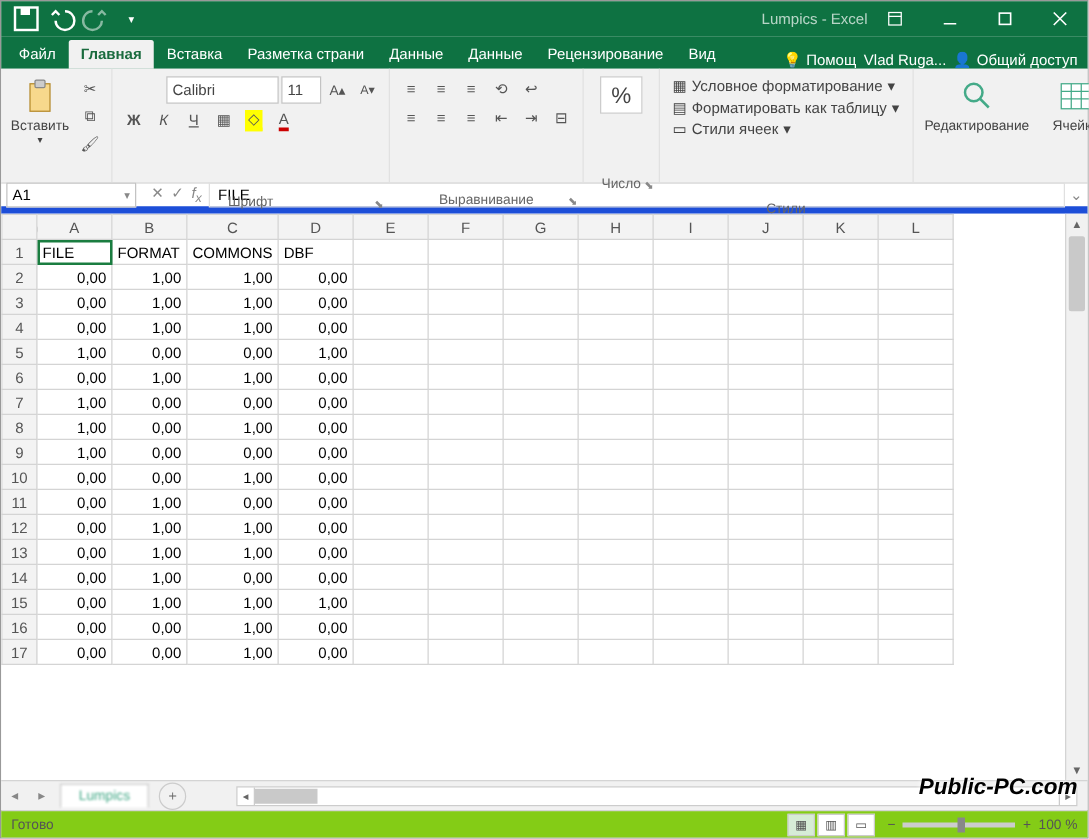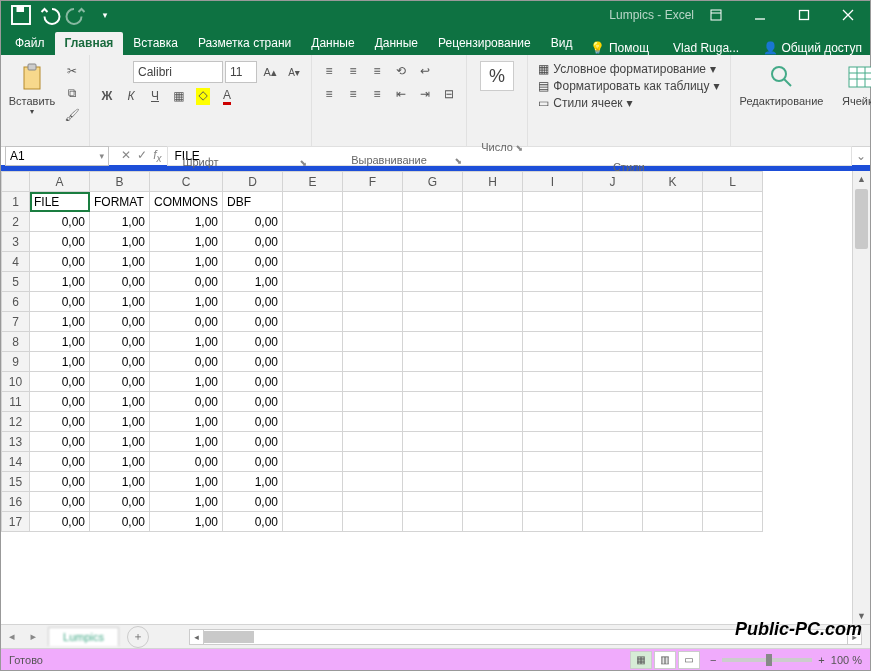--- a/index.html
+++ b/index.html
@@ -9,21 +9,21 @@
 .titlebar .qat { display: flex; align-items: center; gap: 4px; padding: 0 8px; }
 .titlebar .qat .tbtn { width: 24px; height: 24px; display: flex; align-items: center; justify-content: center; cursor: pointer; }
 .titlebar .title { flex: 1; text-align: right; opacity: .7; }
 .titlebar .winbtns { display: flex; }
 .titlebar .winbtns .wbtn { width: 44px; height: 28px; display: flex; align-items: center; justify-content: center; cursor: pointer; }
 .tabs { height: 26px; background: #0e7242; display: flex; align-items: flex-end; color: #fff; font-size: 12px; padding-left: 4px; }
 .tabs .tab { padding: 4px 10px 5px; cursor: pointer; border-top-left-radius: 2px; border-top-right-radius: 2px; white-space: nowrap; }
 .tabs .tab.active { background: #f1f1f1; color: #1a6b3e; font-weight: 700; }
 .tabs .tab.file { color: #fff; }
 .tabs .spacer { flex: 1; }
-.tabs .rightinfo { display: flex; align-items: center; padding-right: 8px; gap: 24px; font-size: 12px; }
+.tabs .rightinfo { display: flex; align-items: center; padding-right: 8px; gap: 6px; font-size: 12px; }
 .tabs .rightinfo span { white-space: nowrap; }
 .ribbon { height: 92px; background: #f1f1f1; border-bottom: 1px solid #d4d4d4; display: flex; font-size: 12px; color: #444; }
 .group { border-right: 1px solid #e1e1e1; display: flex; flex-direction: column; padding: 4px 6px 0; }
 .group .controls { flex: 1; display: flex; align-items: flex-start; gap: 4px; }
 .group .label { text-align: center; font-size: 11px; color: #666; padding: 2px 0 2px; position: relative; margin-top: 48px; }
 .group .label .expand { position: absolute; right: -2px; bottom: 2px; font-size: 9px; color: #888; }
 .bigbtn { display: flex; flex-direction: column; align-items: center; justify-content: flex-start; width: 50px; height: 68px; padding-top: 2px; cursor: pointer; font-size: 11px; text-align: center; }
 .bigbtn .ico { width: 32px; height: 32px; margin-bottom: 2px; display: flex; align-items: center; justify-content: center; }
 .smallcol { display: flex; flex-direction: column; gap: 2px; padding-top: 2px; }
 .smallbtn { width: 22px; height: 20px; display: flex; align-items: center; justify-content: center; cursor: pointer; font-size: 12px; color: #555; }
@@ -61,21 +61,21 @@
 .vscroll .arrow.down { bottom: 0; }
 .sheettabs { height: 24px; border-top: 1px solid #d4d4d4; background: #f1f1f1; display: flex; align-items: center; font-size: 11px; }
 .sheettabs .nav { padding: 0 8px; color: #888; cursor: pointer; }
 .sheettabs .stab { padding: 3px 14px; background: #fff; border: 1px solid #ccc; border-bottom: none; margin-left: 4px; cursor: pointer; filter: blur(1px); color: #4a8; }
 .sheettabs .addtab { width: 22px; height: 22px; border: 1px solid #ccc; border-radius: 50%; display: flex; align-items: center; justify-content: center; margin-left: 8px; cursor: pointer; color: #666; }
 .sheettabs .hscroll { flex: 1; margin: 0 8px 0 40px; height: 16px; background: #fff; border: 1px solid #ccc; position: relative; }
 .sheettabs .hscroll .hthumb { position: absolute; left: 14px; top: 1px; bottom: 1px; width: 50px; background: #c9c9c9; }
 .sheettabs .hscroll .harrow { position: absolute; top: 0; bottom: 0; width: 14px; display: flex; align-items: center; justify-content: center; font-size: 9px; color: #666; }
 .sheettabs .hscroll .harrow.l { left: 0; border-right: 1px solid #ccc; }
 .sheettabs .hscroll .harrow.r { right: 0; border-left: 1px solid #ccc; }
-.statusbar { height: 22px; background: #f0abfc; border-top: 1px solid #d4d4d4; display: flex; align-items: center; font-size: 11px; color: #555; padding: 0 8px; }
+.statusbar { height: 22px; background: #84cc16; border-top: 1px solid #d4d4d4; display: flex; align-items: center; font-size: 11px; color: #555; padding: 0 8px; }
 .statusbar .viewbtns { display: flex; gap: 2px; margin-left: auto; margin-right: 10px; }
 .statusbar .viewbtns .vb { width: 22px; height: 18px; border: 1px solid #ccc; display: flex; align-items: center; justify-content: center; cursor: pointer; background: #fff; font-size: 10px; }
 .statusbar .viewbtns .vb.active { background: #d6ecd6; }
 .statusbar .zoom { display: flex; align-items: center; gap: 6px; }
 .statusbar .zoom .zslider { width: 90px; height: 4px; background: #ccc; position: relative; }
 .statusbar .zoom .zslider .zthumb { position: absolute; left: 44px; top: -4px; width: 6px; height: 12px; background: #888; }
 .watermark { position: absolute; right: 8px; bottom: 30px; font-size: 18px; color: #000000; font-style: italic; font-weight: bold; text-shadow: 0 0 4px #fff; pointer-events: none; }
 svg.i { width: 100%; height: 100%; }
 .collapse-arrow { margin-left: auto; padding: 0 6px; color: #888; cursor: pointer; font-size: 11px; }
 </style>

